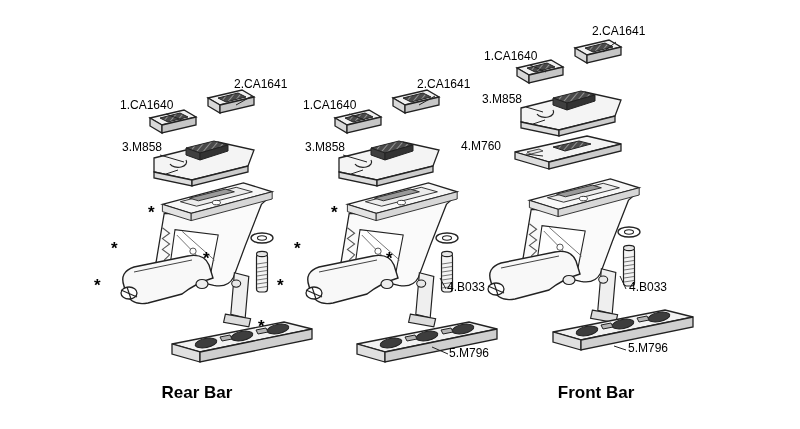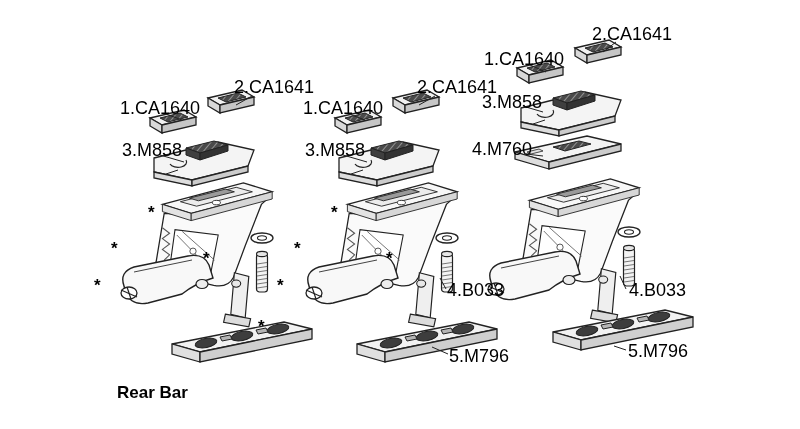--- a/index.html
+++ b/index.html
@@ -1,21 +1,21 @@
 <!DOCTYPE html>
 <html><head>
 <meta charset="utf-8">
 <style>
   html,body{margin:0;padding:0;background:#fff;}
   .canvas{
     position:relative;width:800px;height:429px;background:#ffffff;
     overflow:hidden;font-family:"Liberation Sans",sans-serif;color:#000;
   }
-  .lbl{position:absolute;font-size:18px;line-height:1;white-space:nowrap;color:#000;}
-  .caption{position:absolute;font-size:17px;font-weight:bold;color:#000;}
+  .lbl{position:absolute;font-size:12px;line-height:1;white-space:nowrap;color:#000;}
+  .caption{position:absolute;font-size:17px;font-weight:bold;text-align:center;color:#000;}
   .ast{position:absolute;font-size:17px;font-weight:bold;color:#000;line-height:1;}
   svg.asm{position:absolute;overflow:visible;}
   svg.overlay{position:absolute;left:0;top:0;pointer-events:none;}
 </style>
 </head>
 <body>
 
 <div class="canvas">
 
   <svg width="0" height="0" style="position:absolute">
@@ -163,29 +163,30 @@
 
   <span class="lbl" style="left:303px;top:99px">1.CA1640</span>
   <span class="lbl" style="left:417px;top:78px">2.CA1641</span>
   <span class="lbl" style="left:305px;top:141px">3.M858</span>
   <span class="lbl" style="left:447px;top:281px">4.B033</span>
   <span class="lbl" style="left:449px;top:347px">5.M796</span>
 
   <span class="lbl" style="left:484px;top:50px">1.CA1640</span>
   <span class="lbl" style="left:592px;top:25px">2.CA1641</span>
   <span class="lbl" style="left:482px;top:93px">3.M858</span>
-  <span class="lbl" style="left:472px;top:140px">4.M760</span>
+  <span class="lbl" style="left:461px;top:140px">4.M760</span>
   <span class="lbl" style="left:629px;top:281px">4.B033</span>
   <span class="lbl" style="left:628px;top:342px">5.M796</span>
 
   <span class="ast" style="left:148px;top:204px">*</span>
   <span class="ast" style="left:111px;top:240px">*</span>
   <span class="ast" style="left:94px;top:277px">*</span>
   <span class="ast" style="left:203px;top:250px">*</span>
   <span class="ast" style="left:258px;top:318px">*</span>
   <span class="ast" style="left:331px;top:204px">*</span>
   <span class="ast" style="left:294px;top:240px">*</span>
   <span class="ast" style="left:277px;top:277px">*</span>
   <span class="ast" style="left:386px;top:250px">*</span>
 
   <div class="caption" style="left:117px;top:383px;width:160px">Rear Bar</div>
+  <div class="caption" style="left:516px;top:383px;width:160px">Front Bar</div>
 
 </div>
 
 </body></html>

